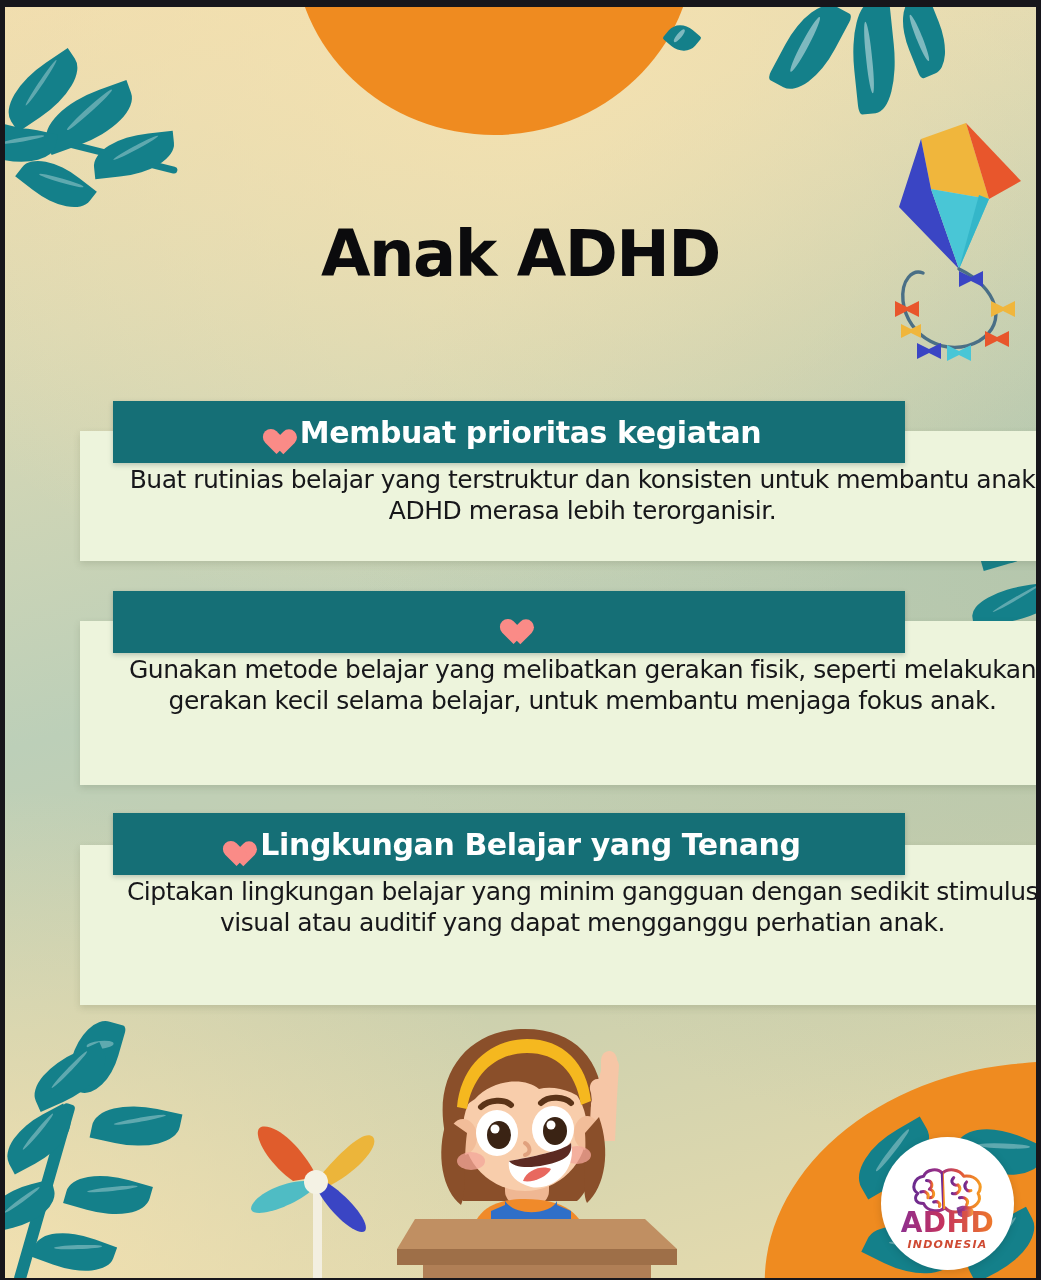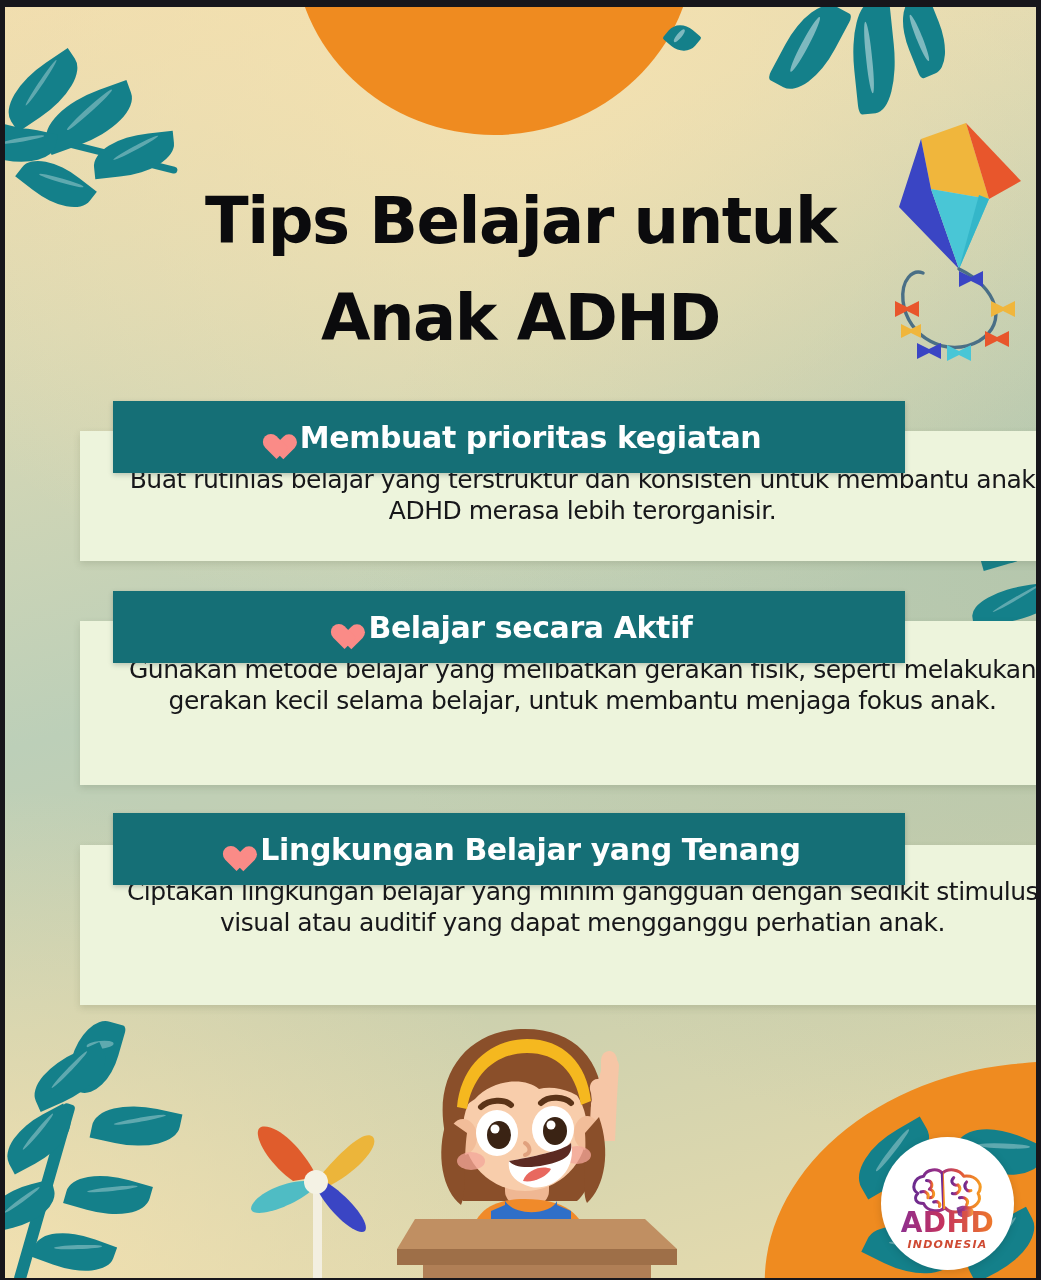--- a/index.html
+++ b/index.html
@@ -84,21 +84,21 @@
 
   
   .card { position:absolute; left:0; width:1041px; }
   .card-body {
     position:absolute; left:75px; width:1005px;
     background:#edf4dc;
     box-shadow:0 3px 7px rgba(80,90,60,0.18);
   }
   .card-head {
     position:absolute; left:108px; width:792px;
-    height:72px;
+    height:62px;
     background:#156f76;
     display:flex; align-items:center; justify-content:center;
     gap:13px;
     z-index:2;
     box-shadow:0 2px 5px rgba(30,60,60,0.25);
   }
   .heart {
     position:relative; width:30px; height:27px; flex:none;
   }
   .heart::before, .heart::after {
@@ -215,21 +215,20 @@
   </div>
 
   <div class="layer">
     <div class="leaf" style="left:846px; top:1128px; width:86px; height:46px; transform:rotate(-30deg);"></div>
     <div class="leaf" style="left:952px; top:1122px; width:84px; height:46px; transform:rotate(24deg);"></div>
     <div class="leaf" style="left:862px; top:1220px; width:86px; height:46px; transform:rotate(26deg);"></div>
     <div class="leaf" style="left:956px; top:1216px; width:80px; height:44px; transform:rotate(-28deg);"></div>
   </div>
 
   <div class="title-wrap">
-    <span class="title-line l1">Tips Belajar untuk</span>
     <span class="title-line l2">Anak ADHD</span>
   </div>
 
   <div class="kite">
     <svg width="175" height="250" viewBox="0 0 175 250" style="position:absolute; left:-12px; top:-14px;">
       <polygon points="60,28 105,12 128,88 70,78" fill="#f0b63c"></polygon>
       <polygon points="105,12 160,70 128,88" fill="#e8562c"></polygon>
       <polygon points="60,28 70,78 98,158 38,96" fill="#3a45c4"></polygon>
       <polygon points="70,78 128,88 98,158" fill="#49c6d6"></polygon>
       <polygon points="118,84 128,88 98,158" fill="#34b6c9"></polygon>
@@ -255,21 +254,20 @@
       <span class="head-text">Membuat prioritas kegiatan</span>
     </div>
   </div>
 
   <div class="card" style="top:0;">
     <div class="card-body" style="top:614px; height:164px;">
       <div class="body-text" style="top:34px;">Gunakan metode belajar yang melibatkan gerakan fisik, seperti melakukan gerakan kecil selama belajar, untuk membantu menjaga fokus anak.</div>
     </div>
     <div class="card-head" style="top:584px;">
       <span class="heart"></span>
-      <span class="head-text">Belajar secara Aktif</span>
     </div>
   </div>
 
   <div class="card" style="top:0;">
     <div class="card-body" style="top:838px; height:160px;">
       <div class="body-text" style="top:32px;">Ciptakan lingkungan belajar yang minim gangguan dengan sedikit stimulus visual atau auditif yang dapat mengganggu perhatian anak.</div>
     </div>
     <div class="card-head" style="top:806px;">
       <span class="heart"></span>
       <span class="head-text">Lingkungan Belajar yang Tenang</span>

